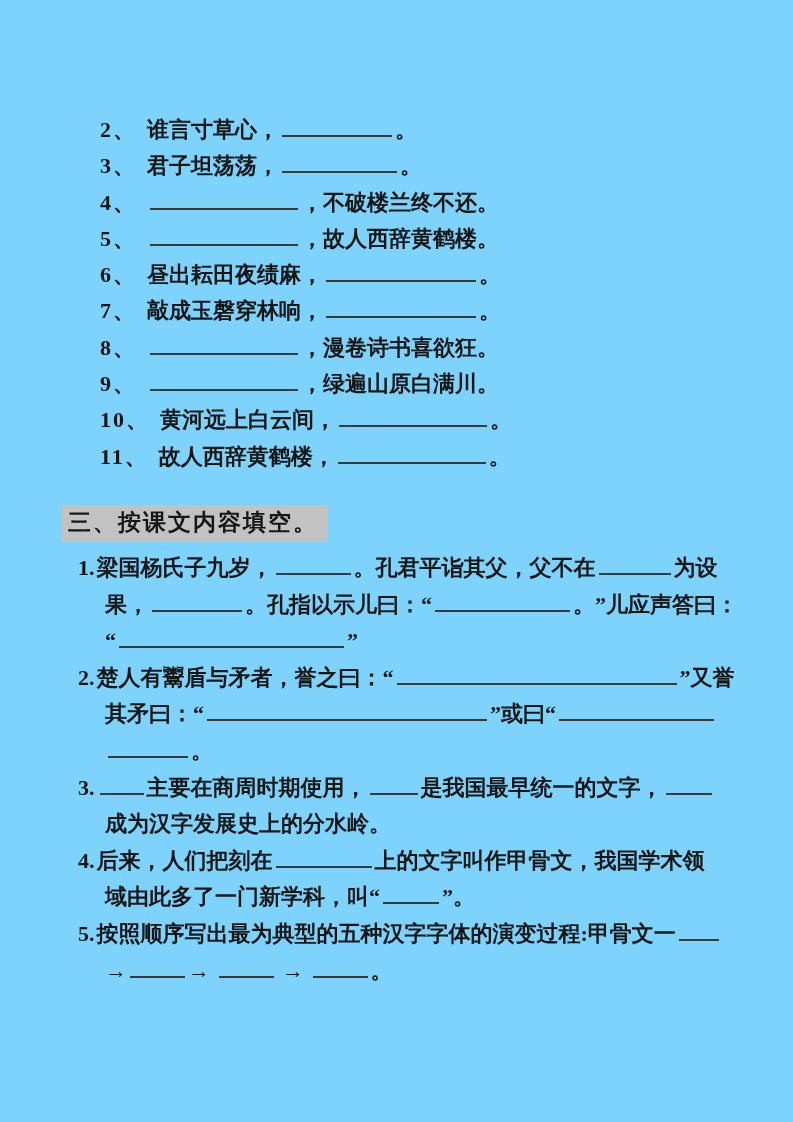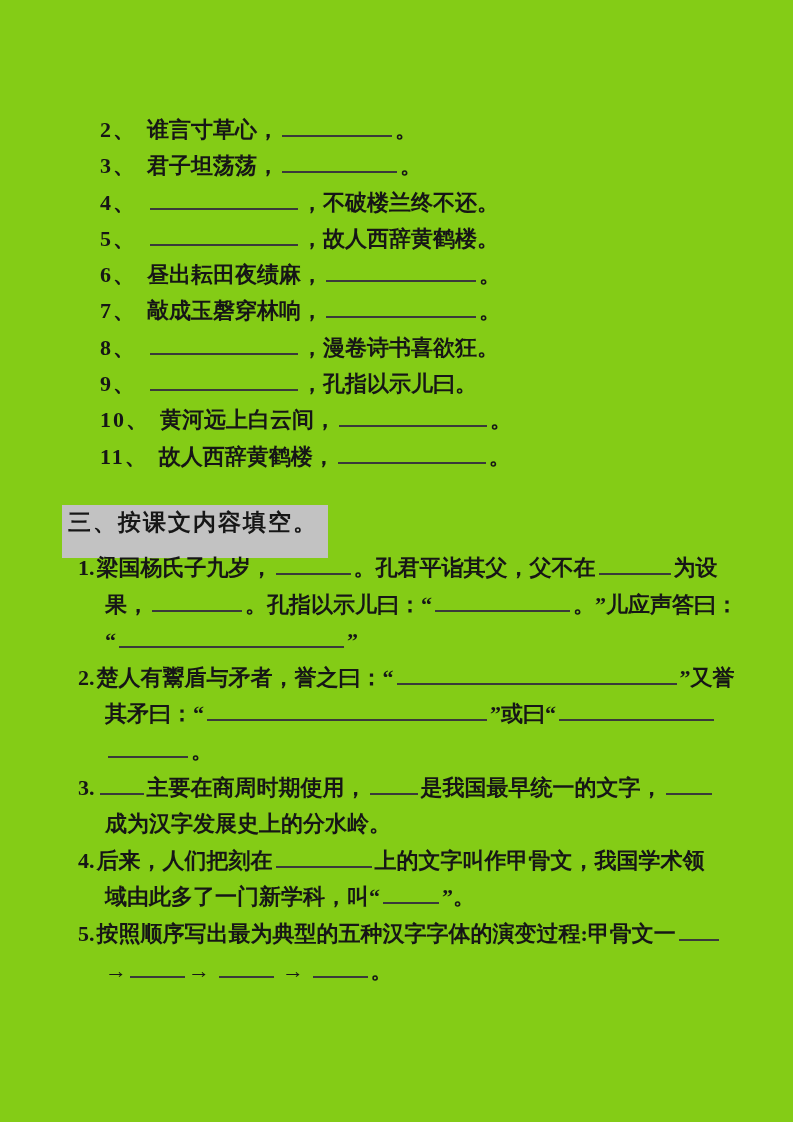--- a/index.html
+++ b/index.html
@@ -1,20 +1,20 @@
 <!DOCTYPE html>
 <html><head>
 <meta charset="utf-8">
 <style>
   html,body { margin:0; padding:0; }
   body { background:#ffffff; }
   .page {
     position:relative;
     width:793px; height:1122px;
-    background:#84cc16;
+    background:#7dd3fc;
     font-family:"Liberation Serif", serif;
     color:#161616;
     overflow:hidden;
   }
   .poem-list { position:absolute; left:100px; top:112px; }
   .poem-line {
     font-size:22px;
     line-height:36.3px;
     white-space:nowrap;
     font-weight:600;
@@ -26,21 +26,21 @@
     border-bottom:2px solid #3a3a3a;
     vertical-align:baseline;
     margin:0 3px;
   }
   .section-heading {
     position:absolute; left:62px; top:505px;
     display:inline-block;
     background:#c2c2c2;
     font-size:23px; font-weight:bold;
     letter-spacing:2px;
-    padding:2px 10px 20px 6px;
+    padding:2px 10px 4px 6px;
   }
   .fill-list { position:absolute; left:78px; top:550px; width:680px; }
   .fill-line {
     font-size:22px;
     line-height:36.6px;
     white-space:nowrap;
     font-weight:600;
   }
   .fill-line.cont { padding-left:27px; }
   .fill-line .num { margin-right:2px; }
@@ -51,21 +51,21 @@
 <div class="page">
 
   <div class="poem-list" id="poem-list">
       <div class="poem-line"><span class="num">2、</span><span class="txt">谁言寸草心，</span><span class="blank" style="width: 110px;"></span><span class="txt">。</span></div>
       <div class="poem-line"><span class="num">3、</span><span class="txt">君子坦荡荡，</span><span class="blank" style="width: 115px;"></span><span class="txt">。</span></div>
       <div class="poem-line"><span class="num">4、</span><span class="blank" style="width: 148px;"></span><span class="txt">，不破楼兰终不还。</span></div>
       <div class="poem-line"><span class="num">5、</span><span class="blank" style="width: 148px;"></span><span class="txt">，故人西辞黄鹤楼。</span></div>
       <div class="poem-line"><span class="num">6、</span><span class="txt">昼出耘田夜绩麻，</span><span class="blank" style="width: 150px;"></span><span class="txt">。</span></div>
       <div class="poem-line"><span class="num">7、</span><span class="txt">敲成玉磬穿林响，</span><span class="blank" style="width: 150px;"></span><span class="txt">。</span></div>
       <div class="poem-line"><span class="num">8、</span><span class="blank" style="width: 148px;"></span><span class="txt">，漫卷诗书喜欲狂。</span></div>
-      <div class="poem-line"><span class="num">9、</span><span class="blank" style="width: 148px;"></span><span class="txt">，孔指以示儿曰。</span></div>
+      <div class="poem-line"><span class="num">9、</span><span class="blank" style="width: 148px;"></span><span class="txt">，绿遍山原白满川。</span></div>
       <div class="poem-line"><span class="num">10、</span><span class="txt">黄河远上白云间，</span><span class="blank" style="width: 148px;"></span><span class="txt">。</span></div>
       <div class="poem-line"><span class="num">11、</span><span class="txt">故人西辞黄鹤楼，</span><span class="blank" style="width: 148px;"></span><span class="txt">。</span></div>
     </div>
 
   <div class="section-heading">三、按课文内容填空。</div>
 
   <div class="fill-list" id="fill-list">
       <div class="fill-line"><span class="num">1.</span><span class="txt">梁国杨氏子九岁，</span><span class="blank" style="width: 75px;"></span><span class="txt">。孔君平诣其父，父不在</span><span class="blank" style="width: 72px;"></span><span class="txt">为设</span></div>
       <div class="fill-line cont"><span class="txt">果，</span><span class="blank" style="width: 90px;"></span><span class="txt">。孔指以示儿曰：“</span><span class="blank" style="width: 135px;"></span><span class="txt">。”儿应声答曰：</span></div>
       <div class="fill-line cont"><span class="txt">“</span><span class="blank" style="width: 225px;"></span><span class="txt">”</span></div>

